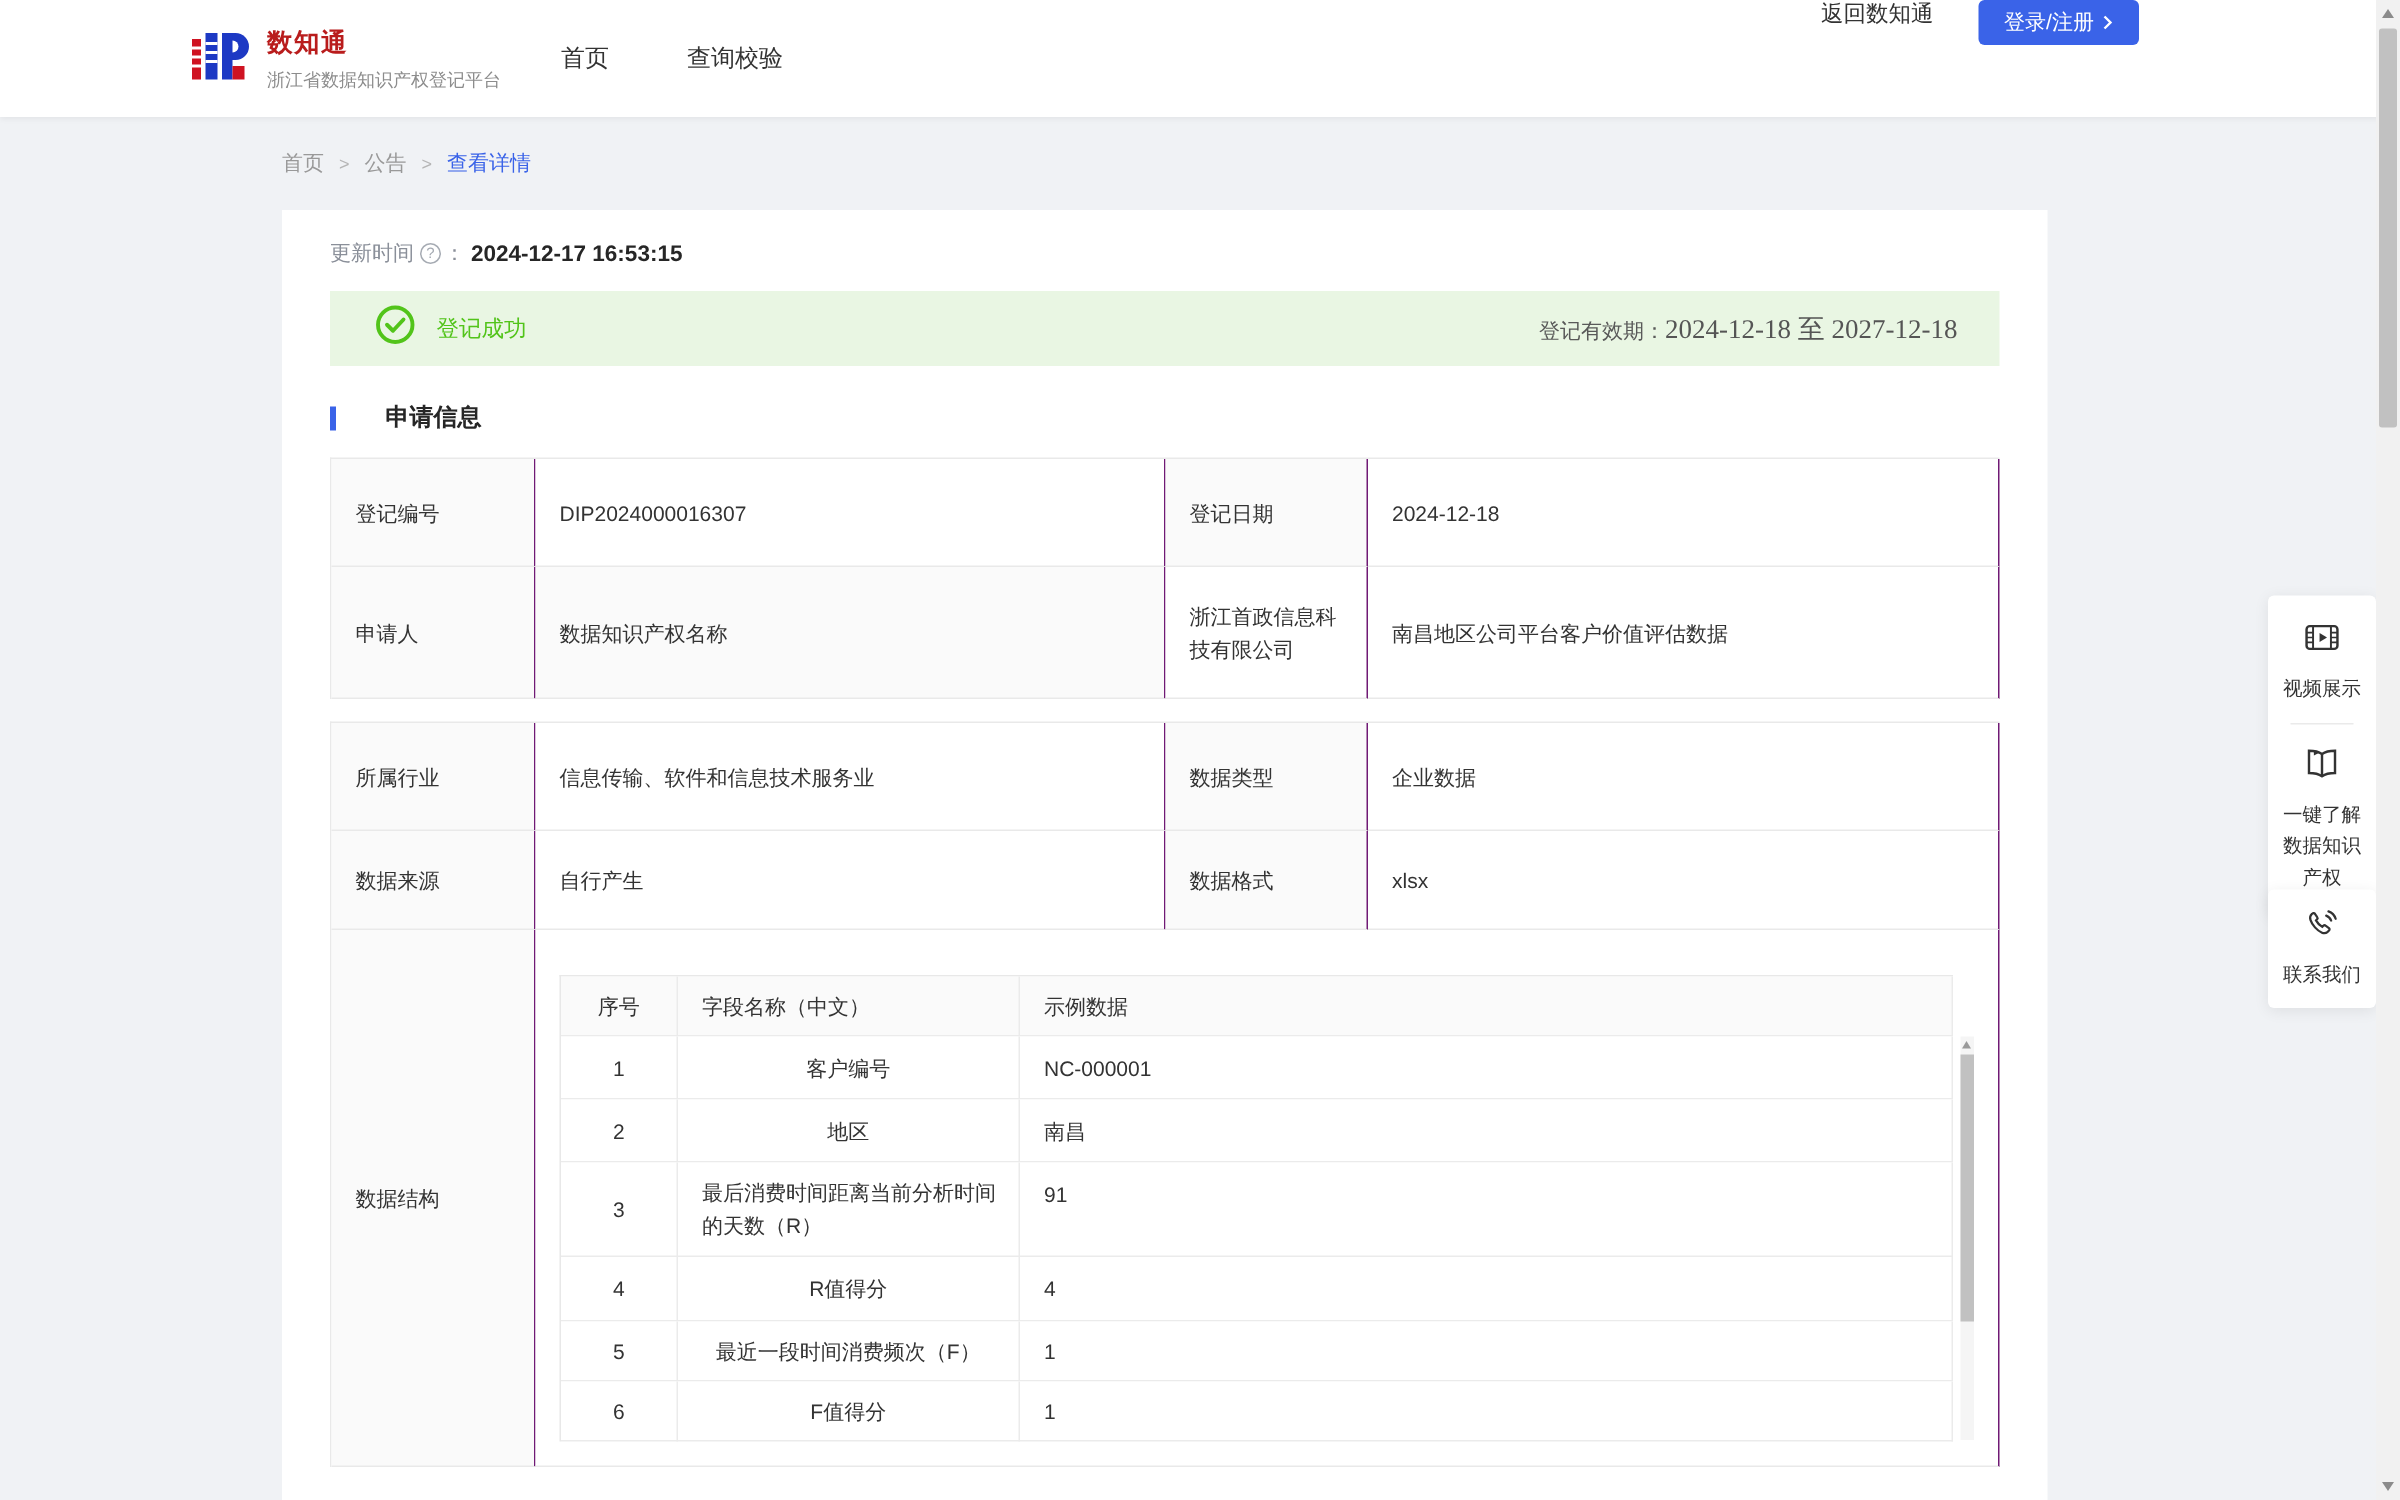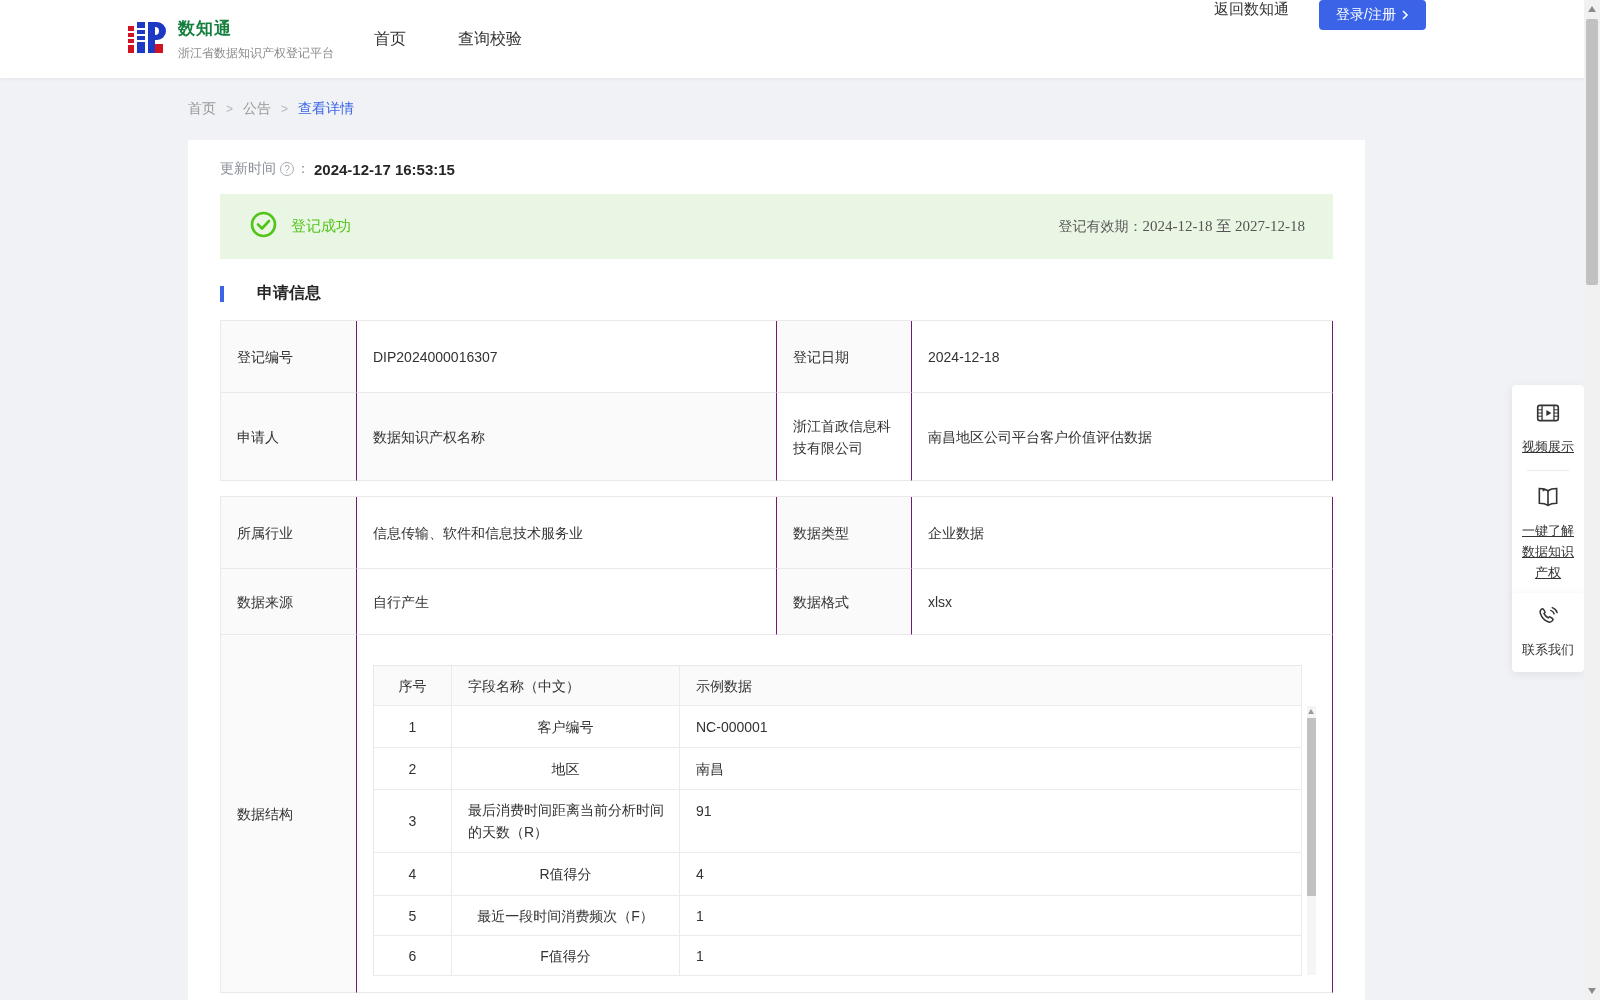--- a/index.html
+++ b/index.html
@@ -9,21 +9,21 @@
     font-family:"Liberation Sans","DejaVu Sans",sans-serif;
     color:#333;
     position:relative;
   }
   
   .header {
     position:absolute; top:0; left:0; width:1600px; height:78px;
     background:#fff; box-shadow:0 1px 4px rgba(0,0,0,.06); z-index:5;
   }
   .brand { position:absolute; left:125px; top:15px; display:flex; gap:11px; align-items:center; }
-  .brand-text .t1 { font-size:17px; font-weight:bold; color:#15803d; letter-spacing:1px; }
+  .brand-text .t1 { font-size:17px; font-weight:bold; color:#b91c1c; letter-spacing:1px; }
   .brand-text .t2 { font-size:12px; color:#8c8c8c; margin-top:5px; }
   .nav { position:absolute; left:374px; top:0; height:78px; display:flex; gap:52px; align-items:center; }
   .nav-item { font-size:16px; color:#333; cursor:pointer; }
   .header-right { position:absolute; right:174px; top:0; height:78px; display:flex; align-items:flex-start; gap:30px; }
   .back-link { font-size:15px; color:#333; cursor:pointer; }
   .login-btn {
     width:107px; height:30px; border:none; border-radius:4px;
     background:#3a63e8; color:#fff; font-size:14px; cursor:pointer;
     display:flex; align-items:center; justify-content:center; gap:5px;
     font-family:inherit;
@@ -37,27 +37,27 @@
   .main-card { position:absolute; left:188px; top:140px; width:1177px; height:919px; background:#fff; }
   .meta-row { padding:18px 32px 0; display:flex; align-items:center; font-size:14px; color:#8a8f99; height:40px; }
   .help-icon {
     display:inline-flex; align-items:center; justify-content:center;
     width:14px; height:14px; border:1px solid #a6abb3; border-radius:50%;
     font-size:10px; color:#a6abb3; margin:0 2px 0 4px; cursor:pointer;
   }
   .meta-value { color:#262626; font-weight:600; font-size:15px; margin-left:4px; }
   
   .banner {
-    margin:14px 32px 0; height:65px; background:#e9f6e3;
+    margin:14px 32px 0; height:50px; background:#e9f6e3;
     display:flex; align-items:center; padding:0 28px 0 30px;
   }
   .banner-status { display:flex; align-items:center; gap:14px; }
   .banner-status .txt { color:#52c41a; font-size:15px; }
   .banner-validity { margin-left:auto; font-size:14px; color:#595959; }
-  .banner-validity .dates { font-family:"Liberation Serif","DejaVu Serif",serif; font-size:15px; color:#555; }
+  .banner-validity .dates { font-family:"Liberation Serif","DejaVu Serif",serif; font-size:18px; color:#555; }
   
   .section-head { margin:24px 32px 0; display:flex; align-items:center; gap:9px; }
   .section-head.second { margin-top:37px; }
   .section-bar { width:4px; height:16px; background:#3a63e8; }
   .section-title { font-size:16px; font-weight:700; color:#262626;margin-left:24px; }
   
   .grid-table {
     margin:16px 32px 0; display:grid;
     grid-template-columns:136px 420px 135px 1fr;
     border-top:1px solid #e9e9e9; border-left:1px solid #e9e9e9;
@@ -94,21 +94,21 @@
     width:0; height:0; border-left:3.5px solid transparent; border-right:3.5px solid transparent;
     border-bottom:5px solid #9a9a9a;
   }
   .inner-sb .sb-thumb { position:absolute; top:12px; left:0; width:9px; height:178px; background:#c1c1c1; }
   
   .float-card {
     position:absolute; left:1512px; width:72px; background:#fff; border-radius:4px;
     box-shadow:0 2px 10px rgba(0,0,0,.08); text-align:center; padding:15px 6px;
     font-size:13px; color:#333; cursor:pointer; z-index:6;
   }
-  .float-card-1 { top:385px;text-decoration:underline; }
+  .float-card-1 { top:397px; }
   .float-card-2 { top:593px; padding:12px 6px; }
   .float-label { margin-top:7px; line-height:21px; }
   .float-divider { width:42px; margin:13px auto; border-top:1px solid #eaeaea; }
   
   .page-sb { position:absolute; right:0; top:0; width:16px; height:1000px; background:#f1f1f1; z-index:10; cursor:pointer; }
   .page-sb .arrow-up {
     position:absolute; top:6px; left:4px; width:0; height:0;
     border-left:4px solid transparent; border-right:4px solid transparent; border-bottom:6px solid #8b8b8b;
   }
   .page-sb .arrow-down {

